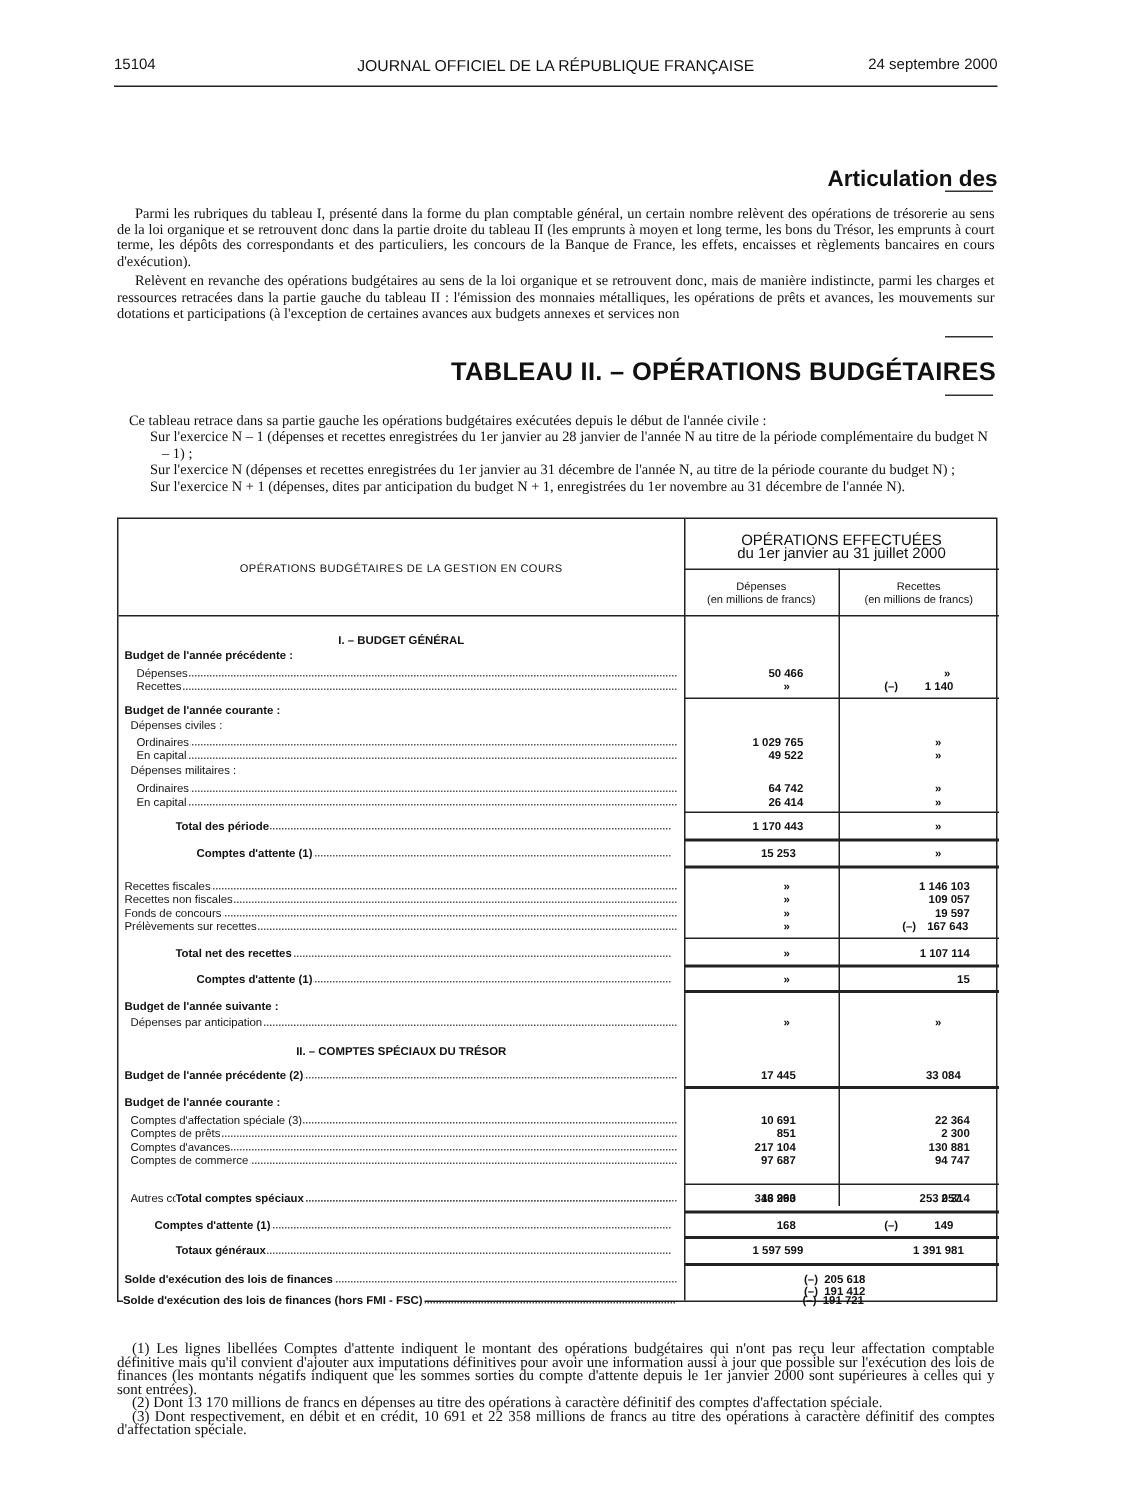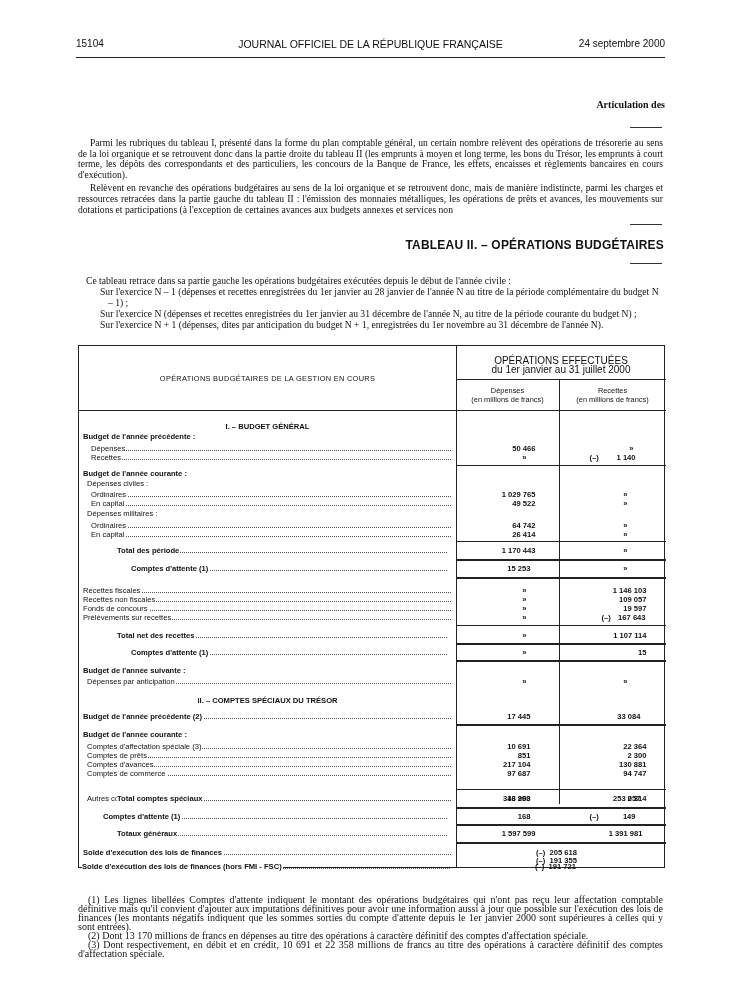--- a/index.html
+++ b/index.html
@@ -7,30 +7,30 @@
   body { position: relative; color: #111; font-family: "Liberation Serif", serif; }
 
   .runhead { position: absolute; top: 38px; left: 76px; width: 589px; height: 16px;
     font-family: "Liberation Sans", sans-serif; font-size: 10px; }
   .runhead .pg { position: absolute; left: 0; top: 0; }
   .runhead .jt { position: absolute; left: 0; right: 0; top: 0; text-align: center; font-size: 10.5px; }
   .runhead .dt { position: absolute; right: 0; top: 0; }
   .runrule { position: absolute; top: 57px; left: 76px; width: 589px; border-top: 1px solid #222; }
 
   .sechead { position: absolute; font-family: "Liberation Sans", sans-serif; font-weight: bold; }
-  .art { top: 99px; right: 83px; font-size: 10px; font-family: Liberation Serif, serif; }
+  .art { top: 111px; right: 83px; font-size: 15px; }
   .art-rule { position: absolute; top: 127px; left: 630px; width: 32px; border-top: 1px solid #333; }
 
   .para { position: absolute; left: 78px; width: 585px; font-size: 9.6px; line-height: 10.6px; text-align: justify; }
   .para p { text-indent: 12px; margin-bottom: 3px; }
   .p1 { top: 138px; }
 
   .endrule { position: absolute; top: 224px; left: 630px; width: 32px; border-top: 1px solid #333; }
 
-  .tab2 { top: 238px; right: 84px; font-size: 12px; letter-spacing: 0.2px; }
+  .tab2 { top: 238px; right: 84px; font-size: 17px; letter-spacing: 0.2px; }
   .tab2-rule { position: absolute; top: 263px; left: 630px; width: 32px; border-top: 1px solid #333; }
 
   .intro { position: absolute; top: 275px; left: 86px; width: 579px; font-size: 9.6px; line-height: 11px; }
   .intro .lead { padding-left: 0; }
   .intro .li { padding-left: 22px; text-indent: -8px; font-family: Liberation Serif, serif; }
 
   
   .tbl { position: absolute; top: 345px; left: 78px; width: 587px; height: 523px;
     border: 1.3px solid #222; font-family: "Liberation Sans", sans-serif; font-size: 7.6px; }
   .vline { position: absolute; top: 0; bottom: 0; border-left: 1.3px solid #222; }
@@ -270,21 +270,21 @@
     <div class="c1"><span class="n" style="width:56px">1 597 599</span></div>
     <div class="c2"><span class="n" style="width:60px">1 391 981</span></div>
   </div>
   <div class="hl" style="left:377px;width:210px;top:496px;border-top-width:2px"></div>
 
   <div class="row" style="top:502px">
     <div class="lbl dots b" style="width:370px"><span class="t">Solde d'exécution des lois de finances</span></div>
     <div class="solde"><span>(–)</span>&nbsp;&nbsp;<span>205 618</span></div>
   </div>
   <div class="row" style="top:510px">
-    <div class="solde"><span>(–)</span>&nbsp;&nbsp;<span>191 355</span></div>
+    <div class="solde"><span>(–)</span>&nbsp;&nbsp;<span>191 412</span></div>
   </div>
   <div class="row" style="top:518px;height:0"></div>
 </div>
 
 <div style="position:absolute;top:862px;left:78px;width:587px;height:9px;font-family:'Liberation Sans',sans-serif;font-size:7.6px;line-height:9px">
   <div class="lbl dots b" style="position:absolute;left:4px;width:370px;white-space:nowrap;overflow:hidden"><span class="t">Solde d'exécution des lois de finances (hors FMI - FSC)</span></div>
   <div class="solde"><span>(–)</span>&nbsp;&nbsp;<span>191 721</span></div>
 </div>
 
 <div class="notes">

